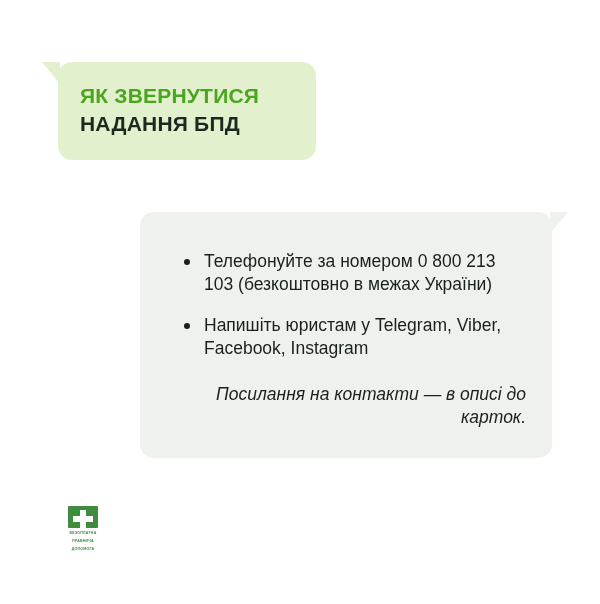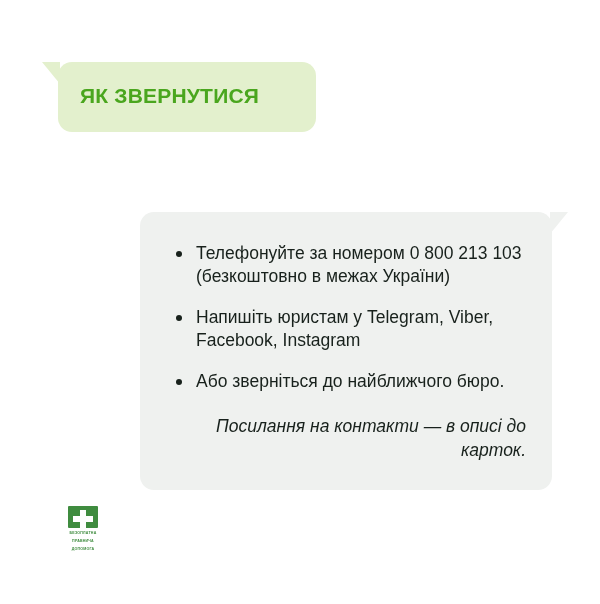--- a/index.html
+++ b/index.html
@@ -71,21 +71,21 @@
     top: 0px;
     width: 0;
     height: 0;
     border-top: 0px solid transparent;
     border-left: 18px solid #eff1ef;
     border-bottom: 22px solid transparent;
   }
 
   ul.points {
     list-style: none;
-    margin: 4px;
+    margin: 12px;
     padding: 0;
   }
   ul.points li {
     position: relative;
     padding-left: 26px;
     margin-bottom: 17px;
     font-size: 17.5px;
     line-height: 1.34;
     color: #18211c;
   }
@@ -158,36 +158,33 @@
   }
 </style>
 </head>
 <body>
 
 <div class="canvas">
 
   <div class="title-bubble">
     <div class="tail"></div>
     <div class="title-line green">ЯК ЗВЕРНУТИСЯ</div>
+    <div class="title-line dark">НАДАННЯ БПД</div>
   </div>
 
   <div class="content-bubble">
     <div class="tail"></div>
     <ul class="points">
       <li>
         <span class="dot"></span>
         <span>Телефонуйте за номером 0 800 213 103 (безкоштовно в межах України)</span>
       </li>
       <li>
         <span class="dot"></span>
         <span>Напишіть юристам у Telegram, Viber, Facebook, Instagram</span>
-      </li>
-      <li>
-        <span class="dot"></span>
-        <span>Або зверніться до найближчого бюро.</span>
       </li>
     </ul>
     <div class="note">Посилання на контакти — в описі до карток.</div>
   </div>
 
   <div class="logo">
     <div class="logo-mark"></div>
     <div class="logo-text">БЕЗОПЛАТНА</div>
     <div class="logo-text">ПРАВНИЧА</div>
     <div class="logo-text">ДОПОМОГА</div>

